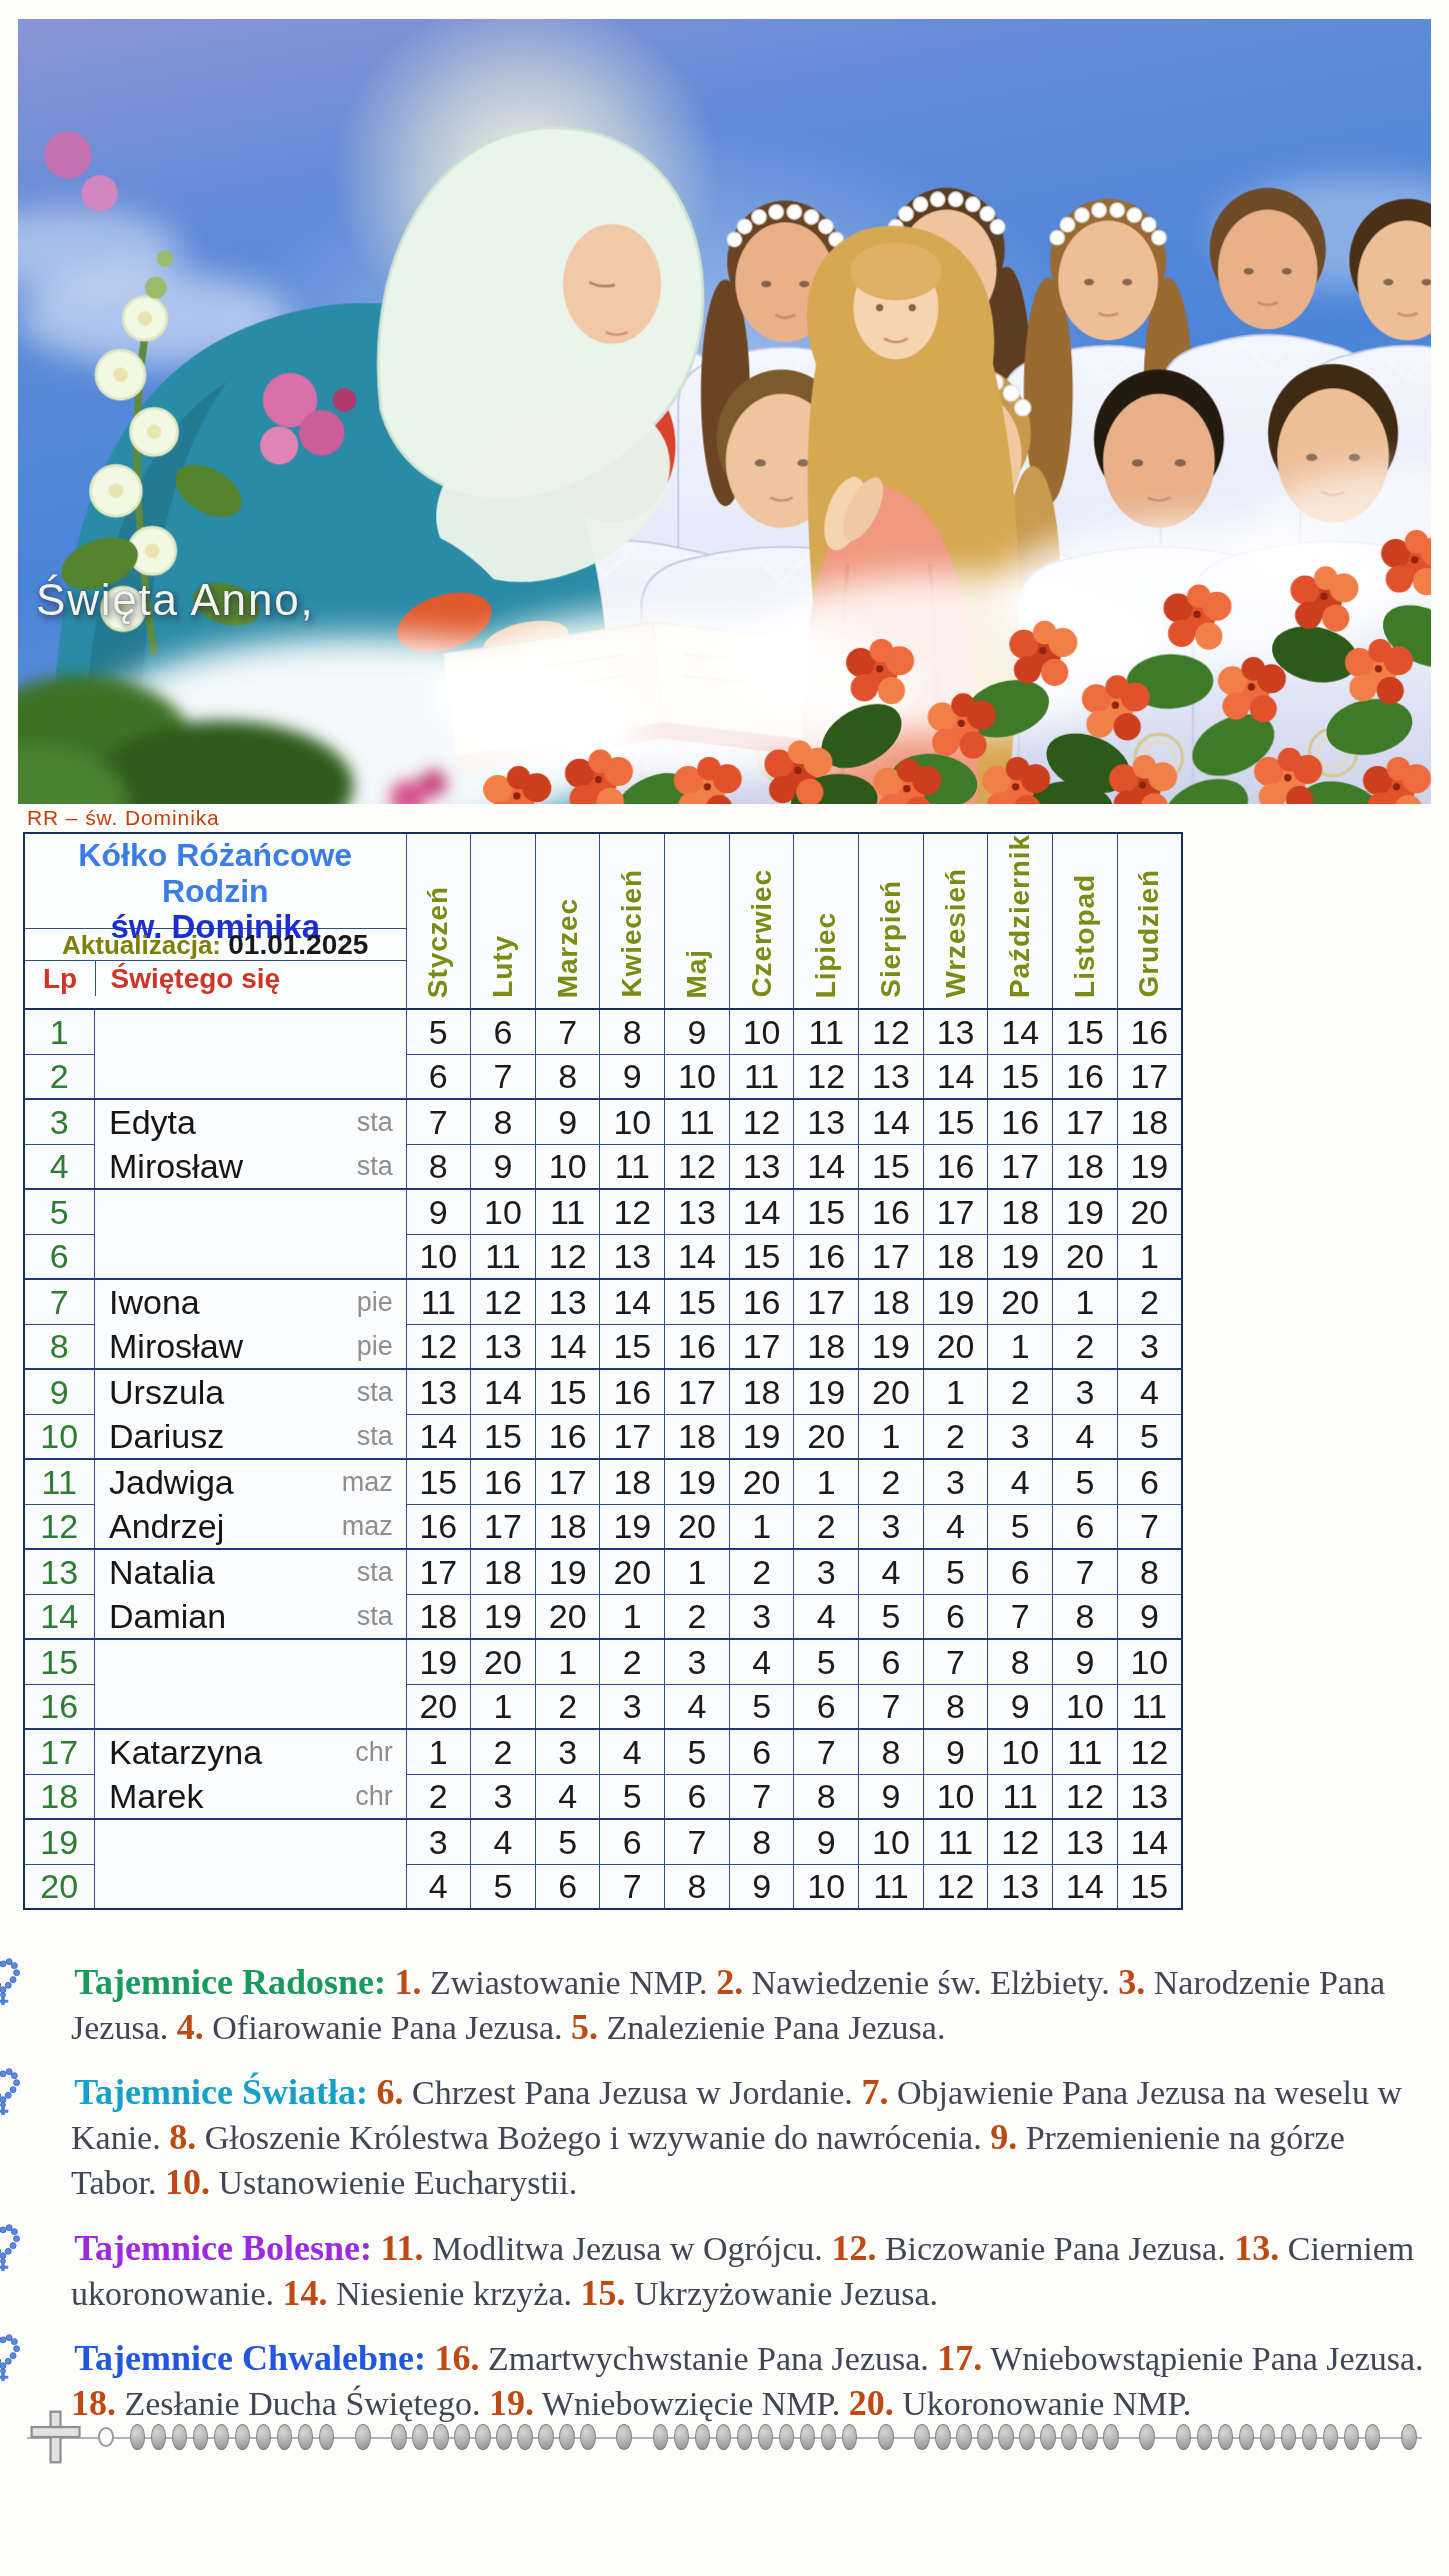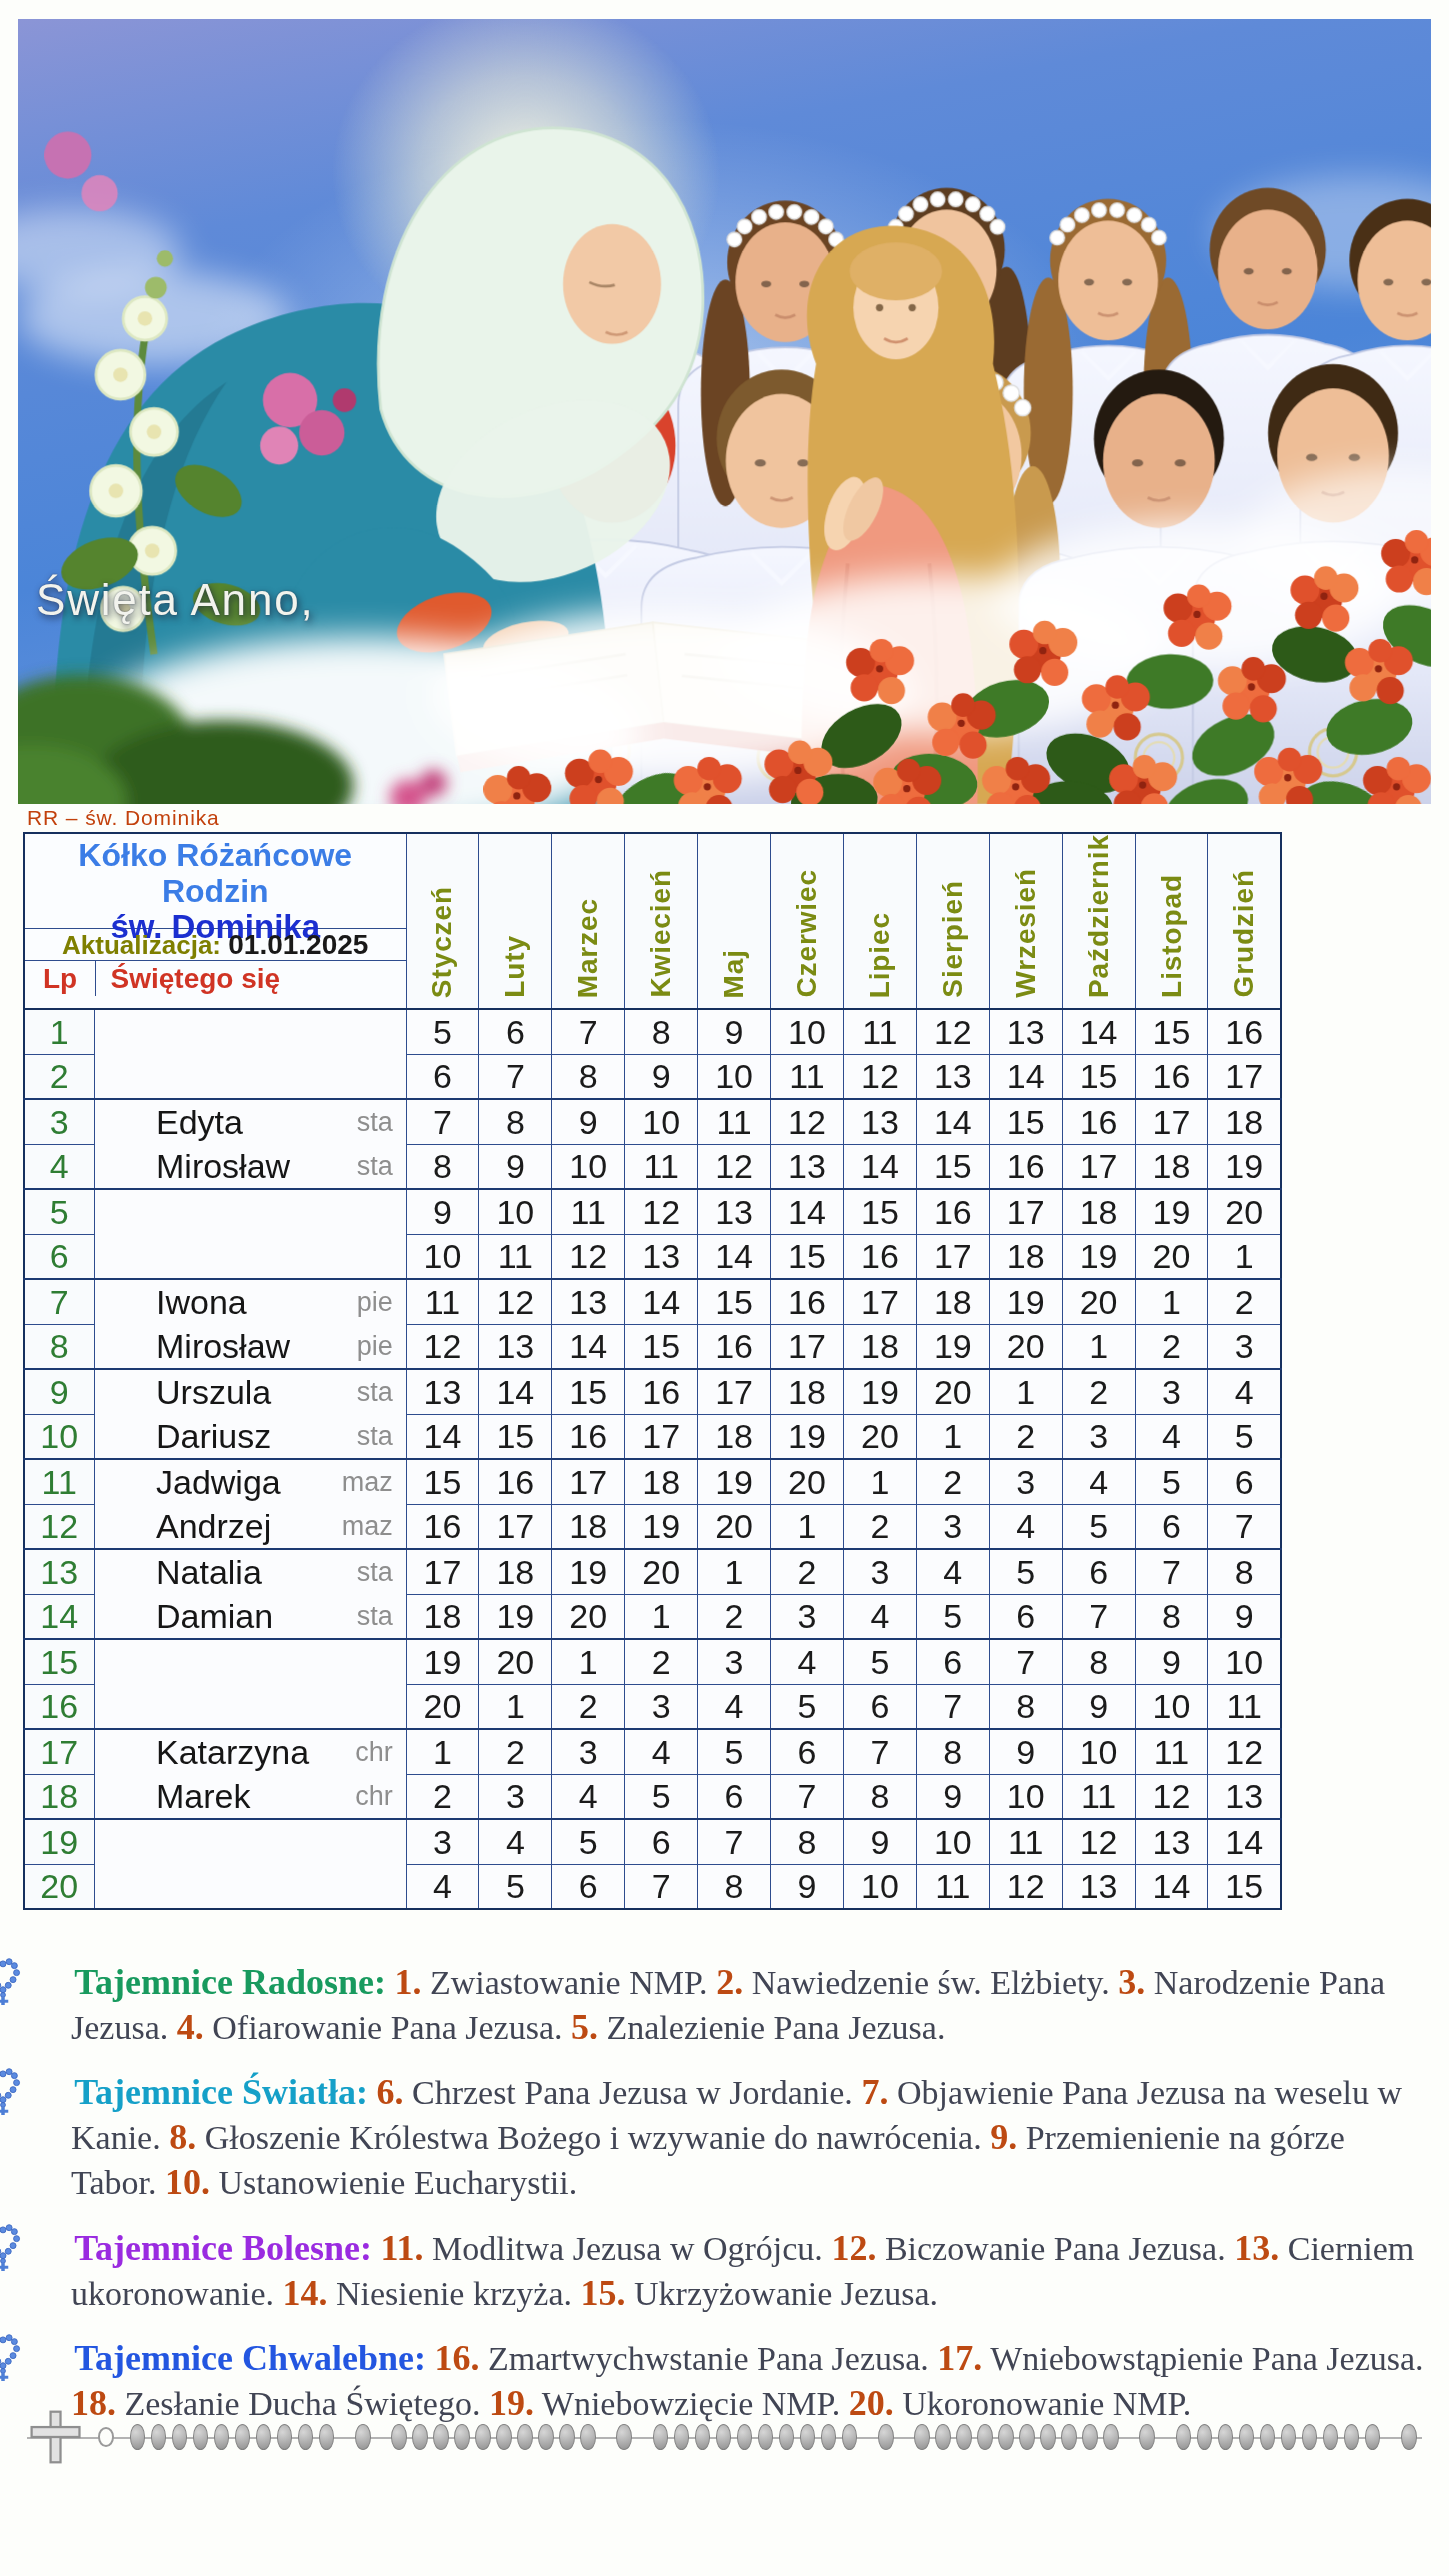--- a/index.html
+++ b/index.html
@@ -10,40 +10,40 @@
   .hero svg{display:block;width:100%;height:100%;}
   .ov{position:absolute;color:#f2f3ed;text-shadow:1.8px 2.7px 7.3px rgba(28,36,60,.78),0 0 1.8px rgba(50,55,80,.65);white-space:nowrap;line-height:1;}
   #inv1{left:18px;top:559px;font-size:44px;letter-spacing:1.8px;}
   #inv2{left:18px;top:602px;font-size:44px;letter-spacing:1.8px;}
   #heroTitle{left:9px;top:640px;font-size:90px;letter-spacing:3.6px;}
   #heroSub{left:14.5px;top:726px;font-size:54px;letter-spacing:0.9px;}
 
   .caption{position:absolute;left:27px;top:806px;font-size:21px;color:#c2410c;letter-spacing:0.9px;}
 
   
-  .tablewrap{position:absolute;left:23px;top:832px;width:1259px;}
+  .tablewrap{position:absolute;left:23px;top:832px;width:1160px;}
   table{border-collapse:collapse;width:100%;table-layout:fixed;background:#f9fbfd;border:2.7px solid #16305e;}
   th,td{border:1.8px solid #2e4c8e;padding:0;}
   thead th{vertical-align:bottom;border-bottom:2.7px solid #16305e;}
   .left-head{vertical-align:top;background:#fbfdff;}
   .circle-title{height:74px;padding-top:2.7px;text-align:center;font-weight:bold;line-height:36px;}
   .ct1{font-size:32px;color:#3b7de6;}
   .ct2{font-size:33px;color:#1b2fd0;}
   .update-row{height:31px;border-top:1.8px solid #2e4c8e;text-align:center;font-size:26px;line-height:31px;margin-top:17px;}
   .upd{color:#7e7f00;}
   .udate{color:#191919;font-size:28px;}
   .cols-row{display:flex;height:35px;border-top:1.8px solid #2e4c8e;line-height:35px;font-size:28px;color:#d03424;}
   .lp-h{flex:0 0 70px;text-align:center;border-right:1.8px solid #2e4c8e;}
   .pray-h{padding-left:14.5px;}
   .month-cell{text-align:center;padding-bottom:7.3px;}
   .vert{writing-mode:vertical-rl;transform:rotate(180deg);display:inline-block;font-size:28px;color:#7b8b13;line-height:1;letter-spacing:0.9px;}
   tbody td{height:43px;}
   td.lp{color:#2f7d33;font-size:34px;text-align:center;}
   td.day{font-size:34px;text-align:center;color:#1b1b1b;background:#fbfcfe;}
-  td.name{vertical-align:top;background:#fbfcfe;padding-left:47px;}
+  td.name{vertical-align:top;background:#fbfcfe;}
   .nline{height:44px;display:flex;align-items:center;justify-content:space-between;padding:0 12.7px 0 14.5px;}
   .nm{font-size:34px;color:#161616;}
   .tg{font-size:27px;color:#8e8e8e;}
   tr.pair-start td{border-top:2.7px solid #1d3a72;}
 
   
   #mysteries{position:absolute;left:27px;top:1956px;width:1401px;}
   p.mystery{margin:0 0 16.3px 0;padding-left:44px;text-indent:-44px;font-size:34px;line-height:44px;color:#414554;font-family:Liberation Serif, serif;}
   .mlabel{font-size:36px;}
   .mnum{color:#bd4a12;font-size:36px;}

